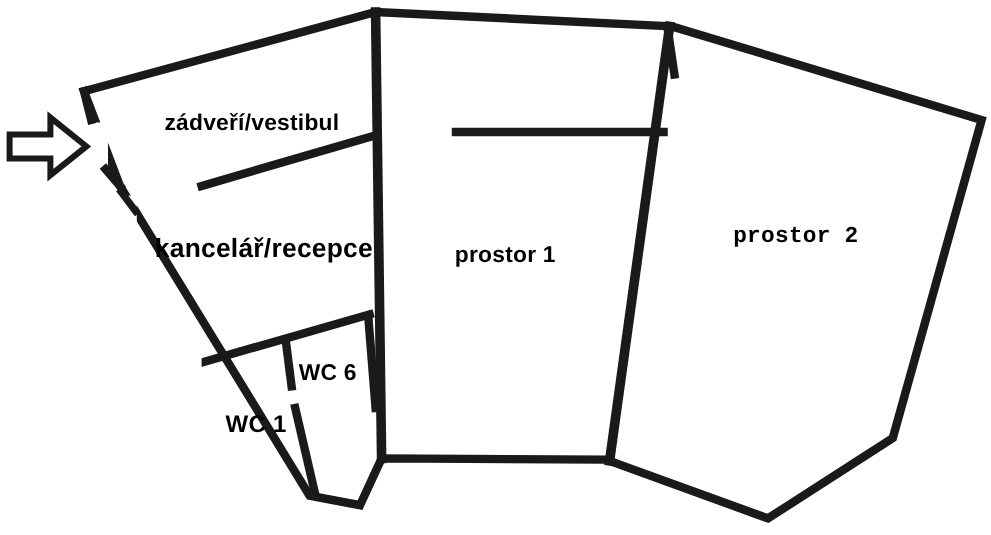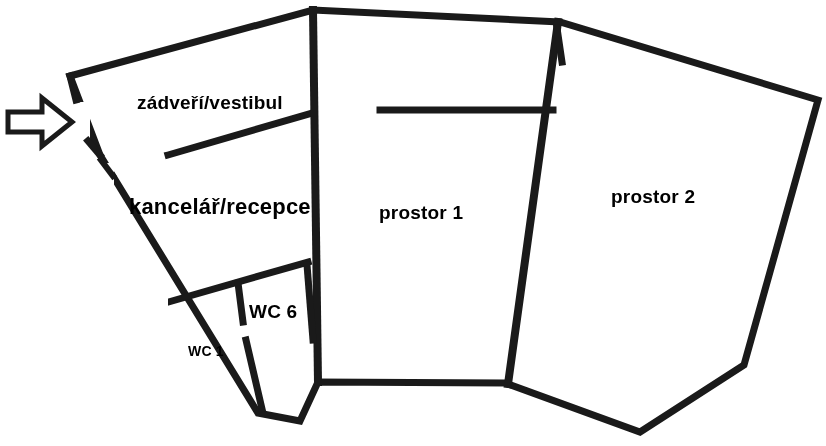--- a/index.html
+++ b/index.html
@@ -28,23 +28,23 @@
     position: absolute;
     font-family: "Liberation Sans", sans-serif;
     font-weight: bold;
     color: #000000;
     white-space: nowrap;
     letter-spacing: 0.2px;
   }
   .lbl-vestibul { left: 124px; top: 92px;  font-size: 19px; margin-left: 13px; }
   .lbl-kancelar { left: 129px; top: 194px; font-size: 22px; }
   .lbl-prostor1 { left: 379px; top: 202px; font-size: 19px; }
-  .lbl-prostor2 { left: 611px; top: 186px; font-size: 19px; }
+  .lbl-prostor2 { left: 611px; top: 186px; font-size: 19px; font-family: Liberation Mono, monospace; }
   .lbl-wc2      { left: 249px; top: 301px; font-size: 19px; }
-  .lbl-wc1      { left: 188px; top: 343px; font-size: 14px; }
+  .lbl-wc1      { left: 188px; top: 343px; font-size: 20px; }
 </style>
 </head>
 <body>
 
 <div id="floorplan-wrap">
 
   <svg id="floorplan-svg" viewBox="0 0 826 446">
 
     <g fill="none" stroke="#1a1a1a" stroke-width="7" stroke-linejoin="miter" stroke-linecap="square">
       <path d="M 70 76 L 313 10 L 560 22 L 818 100 L 744 365 L 640 432 L 505 383 L 318 382 L 300 421 L 258 413 L 100 155 Z"></path>

